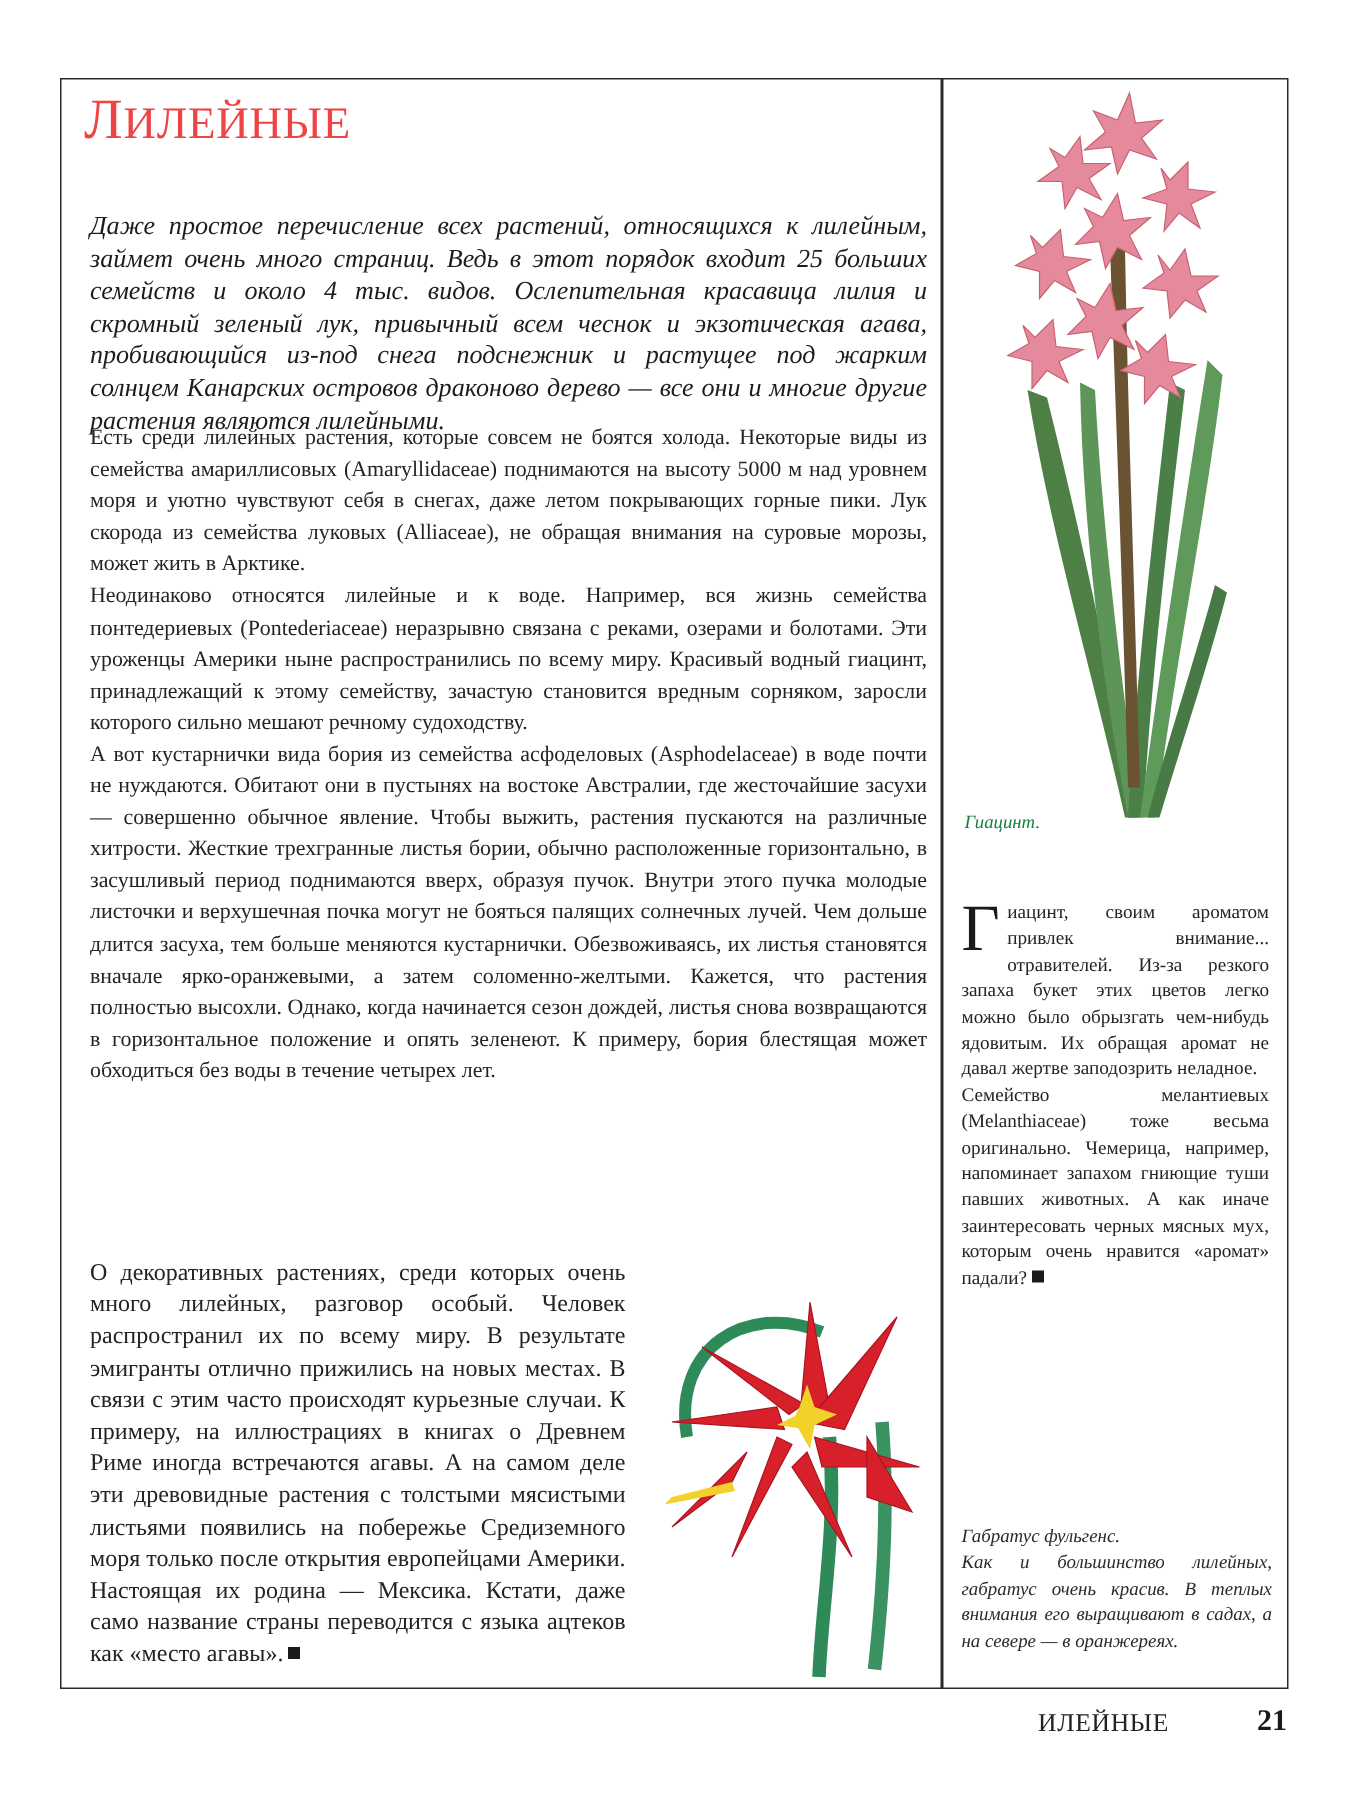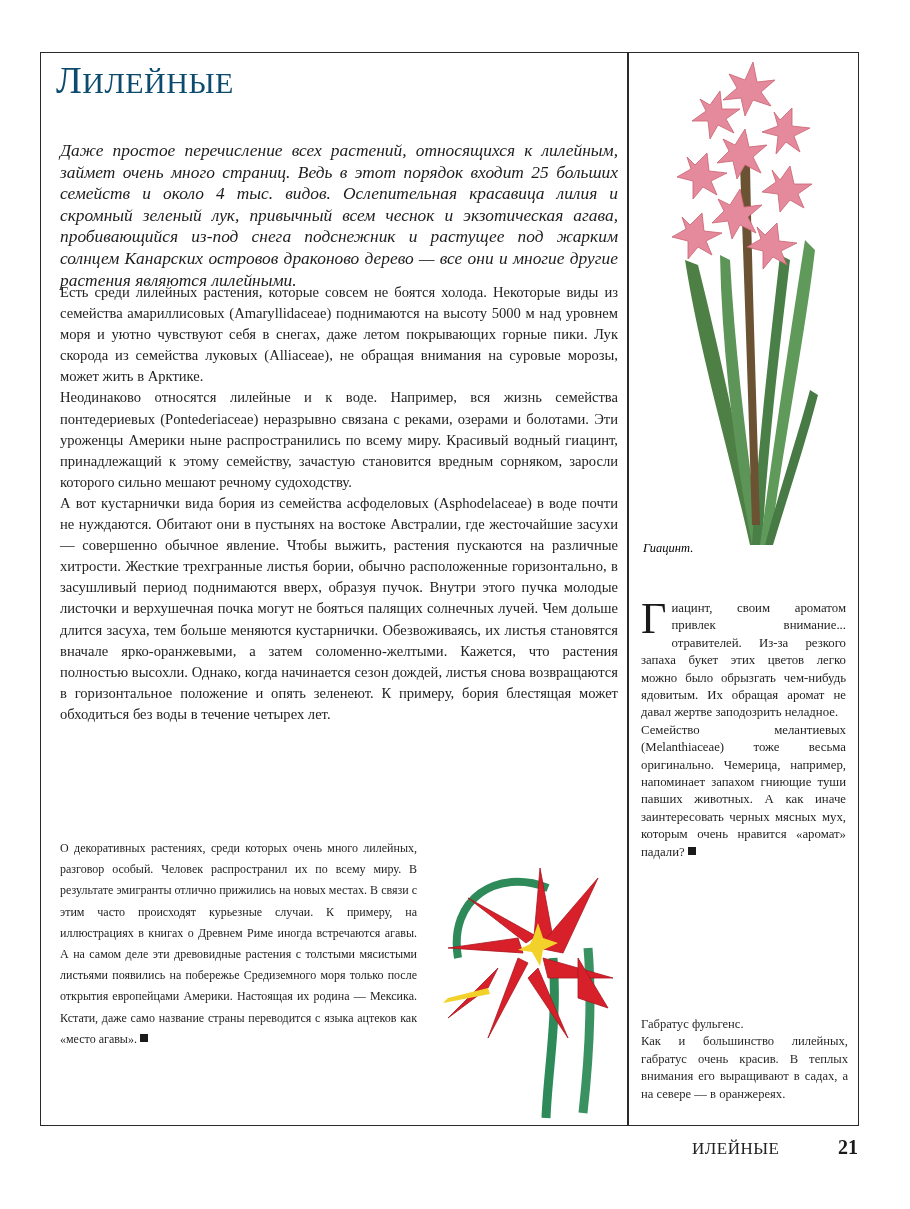--- a/index.html
+++ b/index.html
@@ -10,61 +10,61 @@
   .frame {
     position:absolute; left:40px; top:52px; width:819px; height:1074px;
     border:1.5px solid #2a2a2a; box-sizing:border-box;
   }
   .divider {
     position:absolute; left:627px; top:52px; width:1.5px; height:1074px; background:#2a2a2a;
   }
   .title {
     position:absolute; left:56px; top:58px; margin:0;
     font-family:"Liberation Serif", serif; font-weight:normal; font-size:38px;
-    letter-spacing:0.5px; color:#0c4a6e; line-height:44px;
+    letter-spacing:0.5px; color:#ef4444; line-height:44px;
   }
   .title .cap { font-size:38px; }
   .title .sc { font-size:30px; }
   .lead {
     position:absolute; left:60px; top:140px; width:558px; margin:0;
     font-style:italic; font-size:17.4px; line-height:21.6px; text-align:justify;
     color:#1c1c1c;
   }
   .body {
     position:absolute; left:60px; top:282px; width:558px;
     font-size:14.6px; line-height:21.1px; text-align:justify; color:#232323;
   }
   .body p { margin:0; text-align:justify; }
   .body p.first { text-indent:16px; }
   .subhead { font-size:21px; color:#1a1a1a; }
   .narrow {
     position:absolute; left:60px; top:838px; width:357px;
-    font-size:12px; line-height:21.2px; text-align:justify; color:#232323; margin:0;
+    font-size:16px; line-height:21.2px; text-align:justify; color:#232323; margin:0;
   }
   .endmark { display:inline-block; width:8px; height:8px; background:#1a1a1a; margin-left:3px; vertical-align:1px; }
   .hyacinth {
     position:absolute; left:640px; top:55px; width:205px; height:495px;
   }
   .cap-hyacinth {
-    position:absolute; left:643px; top:541px; font-style:italic; font-size:12.5px; color:#000000;
+    position:absolute; left:643px; top:541px; font-style:italic; font-size:12.5px; color:#15803d;
   }
   .sidebar {
     position:absolute; left:641px; top:600px; width:205px;
     font-size:12.8px; line-height:17.4px; text-align:justify; color:#242424;
   }
   .sidebar p { margin:0; text-align:justify; }
   .dropcap {
     float:left; font-size:44px; line-height:34px; margin:2px 5px 0 0; color:#1a1a1a;
   }
   .hippeastrum {
     position:absolute; left:428px; top:838px; width:195px; height:285px;
   }
   .cap-gabratus {
     position:absolute; left:641px; top:1016px; width:207px;
-    font-size:12.6px; line-height:17.4px; text-align:justify; color:#2a2a2a;
+    font-style:italic; font-size:12.6px; line-height:17.4px; text-align:justify; color:#2a2a2a;
   }
   .cap-gabratus div { text-align:justify; }
   .footer-section {
     position:absolute; left:692px; top:1139px; font-size:17px; letter-spacing:0.5px; color:#222;
   }
   .footer-page {
     position:absolute; left:838px; top:1136px; font-size:20px; font-weight:bold; color:#1a1a1a;
   }
 </style>
 </head>

